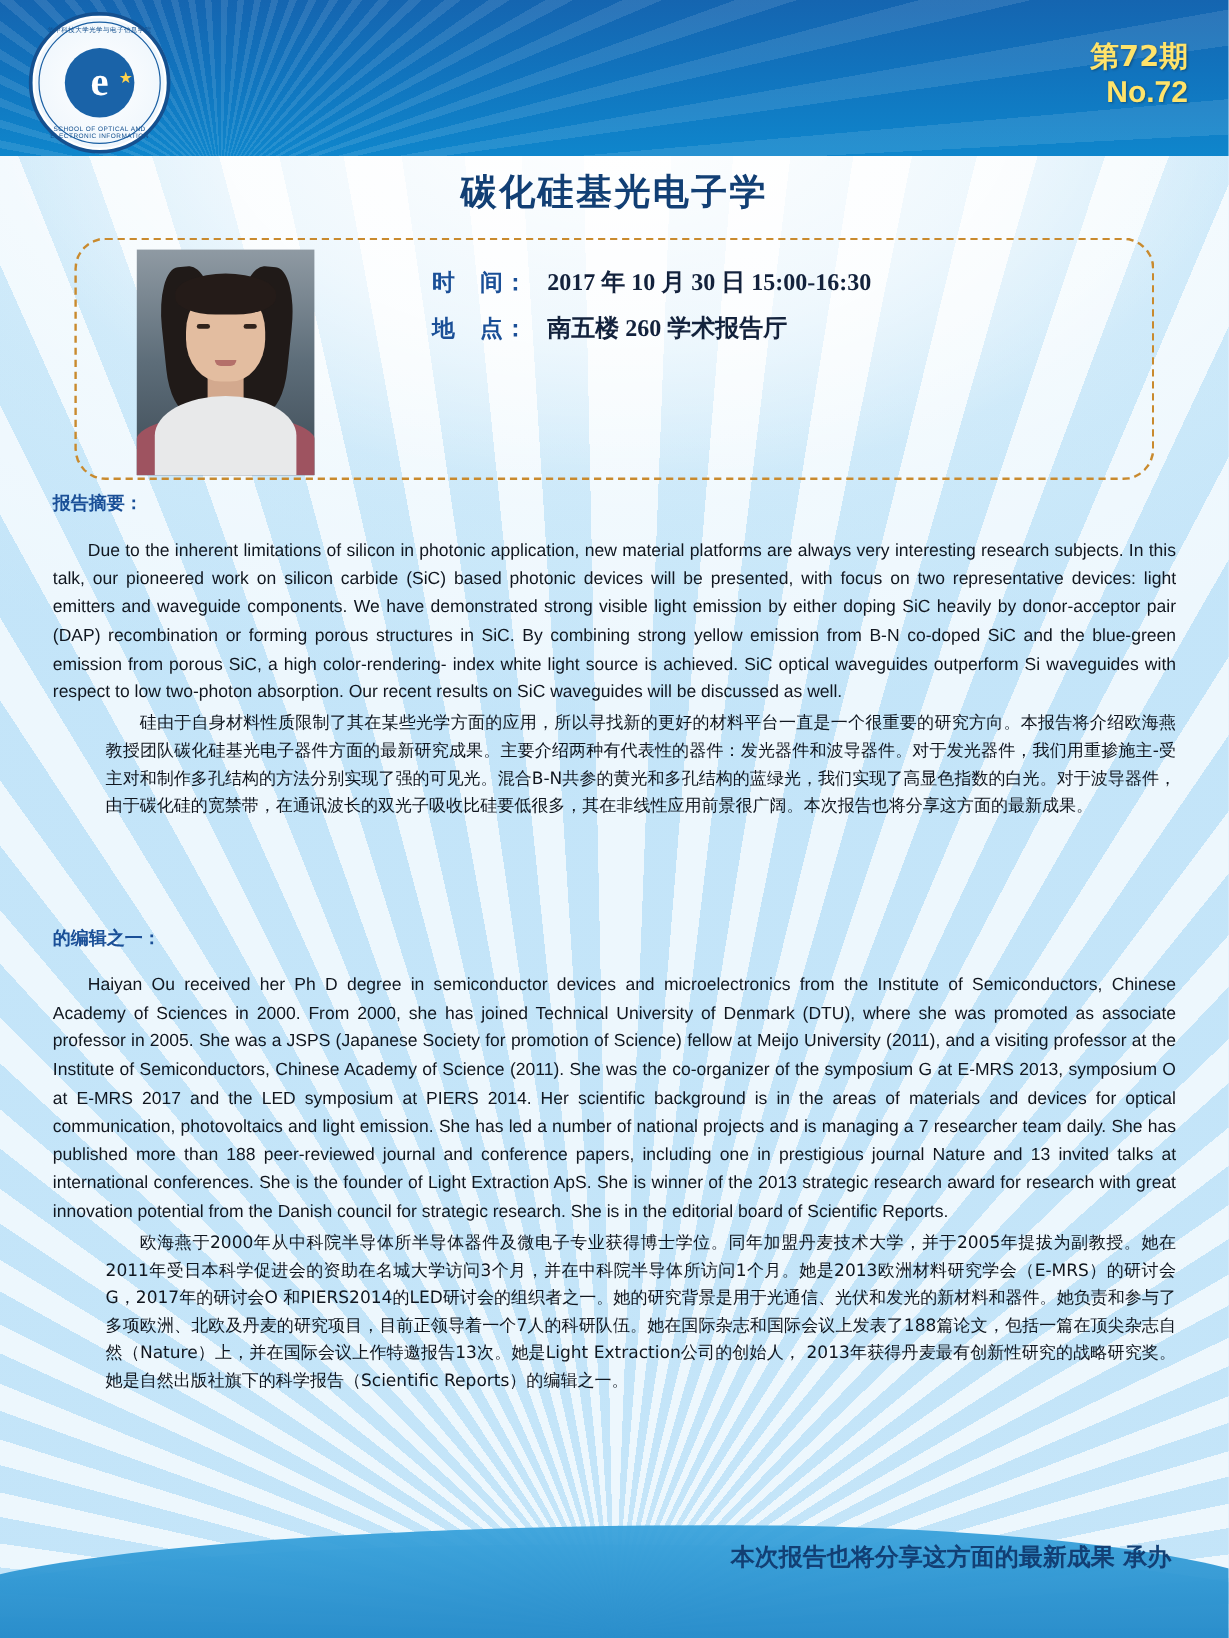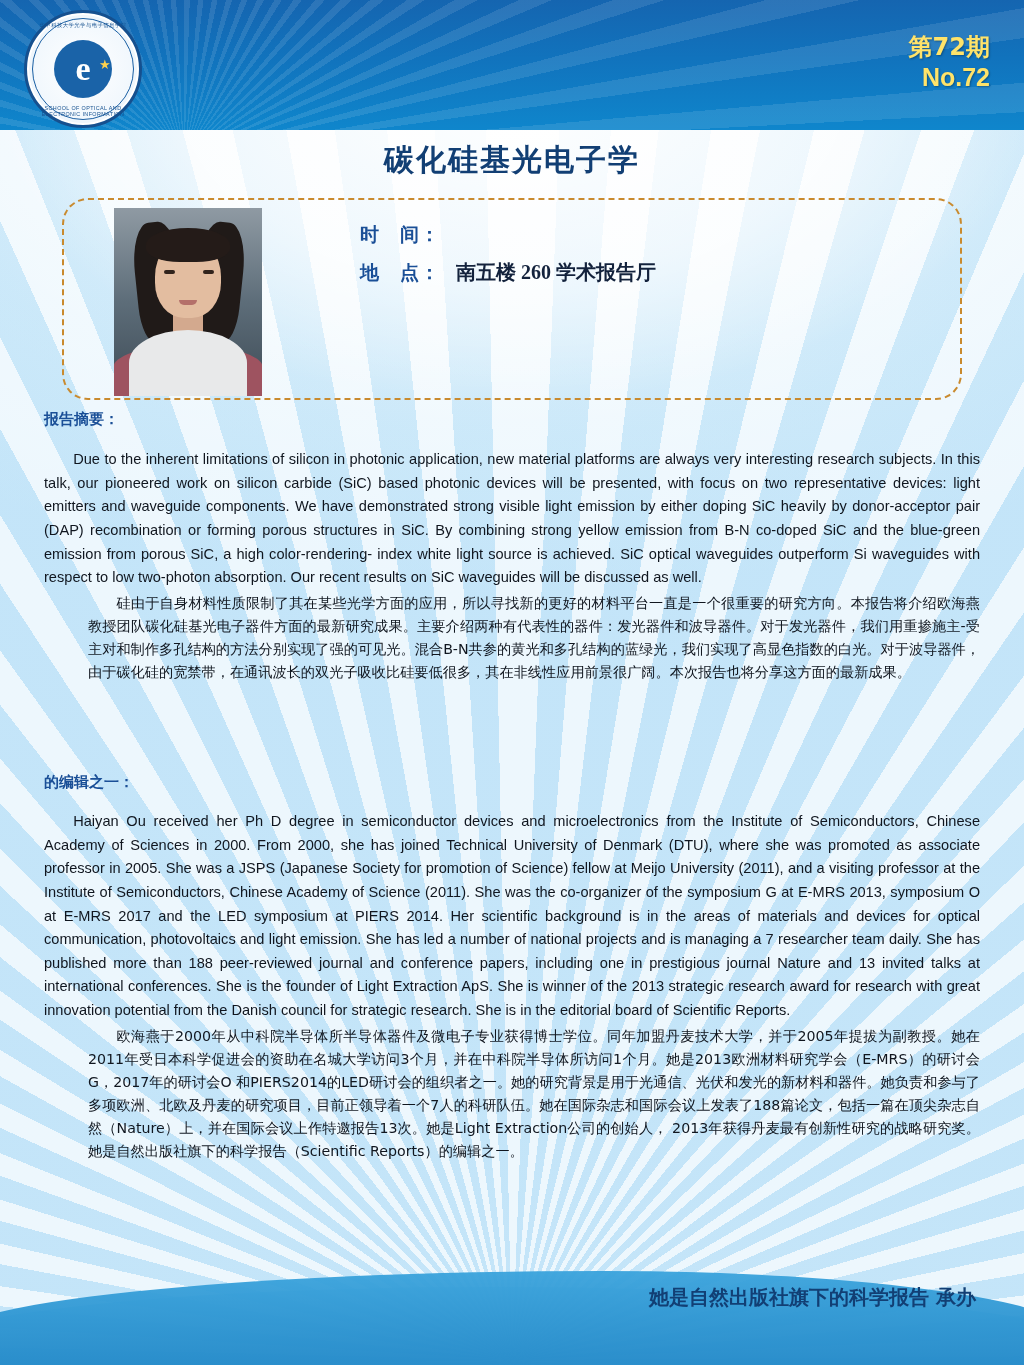--- a/index.html
+++ b/index.html
@@ -375,20 +375,21 @@
     <div class="eye l"></div>
     <div class="eye r"></div>
     <div class="mouth"></div>
     <div class="sweater"></div>
     <div class="collar"></div>
   </div>
 
   <div class="info-list">
     <div class="info-row">
       <span class="info-label">时　间：</span>
+      <span class="info-value">2017 年 10 月 30 日 15:00-16:30</span>
     </div>
     <div class="info-row">
       <span class="info-label">地　点：</span>
       <span class="info-value">南五楼 260 学术报告厅</span>
     </div>
   </div>
 
   <div class="section-title" style="top:410px">报告摘要：</div>
   <div class="body-text" style="top:448px">
     <p class="en">Due to the inherent limitations of silicon in photonic application, new material platforms are always very interesting research subjects. In this talk, our pioneered work on silicon carbide (SiC) based photonic devices will be presented, with focus on two representative devices: light emitters and waveguide components. We have demonstrated strong visible light emission by either doping SiC heavily by donor-acceptor pair (DAP) recombination or forming porous structures in SiC. By combining strong yellow emission from B-N co-doped SiC and the blue-green emission from porous SiC, a high color-rendering- index white light source is achieved. SiC optical waveguides outperform Si waveguides with respect to low two-photon absorption. Our recent results on SiC waveguides will be discussed as well.</p>
@@ -399,15 +400,15 @@
   <div class="body-text" style="top:810px">
     <p class="en">Haiyan Ou received her Ph D degree in semiconductor devices and microelectronics from the Institute of Semiconductors, Chinese Academy of Sciences in 2000. From 2000, she has joined Technical University of Denmark (DTU), where she was promoted as associate professor in 2005. She was a JSPS (Japanese Society for promotion of Science) fellow at Meijo University (2011), and a visiting professor at the Institute of Semiconductors, Chinese Academy of Science (2011). She was the co-organizer of the symposium G at E-MRS 2013, symposium O at E-MRS 2017 and the LED symposium at PIERS 2014. Her scientific background is in the areas of materials and devices for optical communication, photovoltaics and light emission. She has led a number of national projects and is managing a 7 researcher team daily. She has published more than 188 peer-reviewed journal and conference papers, including one in prestigious journal Nature and 13 invited talks at international conferences. She is the founder of Light Extraction ApS. She is winner of the 2013 strategic research award for research with great innovation potential from the Danish council for strategic research. She is in the editorial board of Scientific Reports.</p>
     <p class="cn">欧海燕于2000年从中科院半导体所半导体器件及微电子专业获得博士学位。同年加盟丹麦技术大学，并于2005年提拔为副教授。她在2011年受日本科学促进会的资助在名城大学访问3个月，并在中科院半导体所访问1个月。她是2013欧洲材料研究学会（E-MRS）的研讨会G，2017年的研讨会O 和PIERS2014的LED研讨会的组织者之一。她的研究背景是用于光通信、光伏和发光的新材料和器件。她负责和参与了多项欧洲、北欧及丹麦的研究项目，目前正领导着一个7人的科研队伍。她在国际杂志和国际会议上发表了188篇论文，包括一篇在顶尖杂志自然（Nature）上，并在国际会议上作特邀报告13次。她是Light Extraction公司的创始人， 2013年获得丹麦最有创新性研究的战略研究奖。她是自然出版社旗下的科学报告（Scientific Reports）的编辑之一。</p>
   </div>
 
   <div class="footer-band">
     <div class="wave2"></div>
     <div class="wave1"></div>
   </div>
   <div class="footer-text">
-    <div class="org">她是自然出版社旗下的科学报告 承办</div>
+    <div class="org">本次报告也将分享这方面的最新成果 承办</div>
   </div>
 </div>
 
 </body></html>

